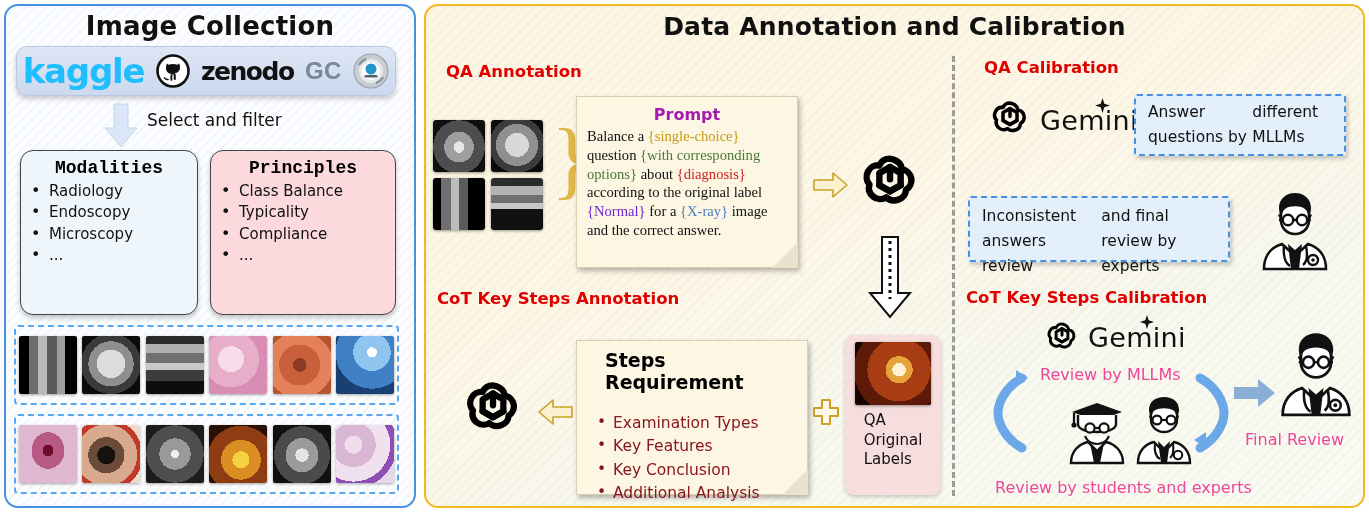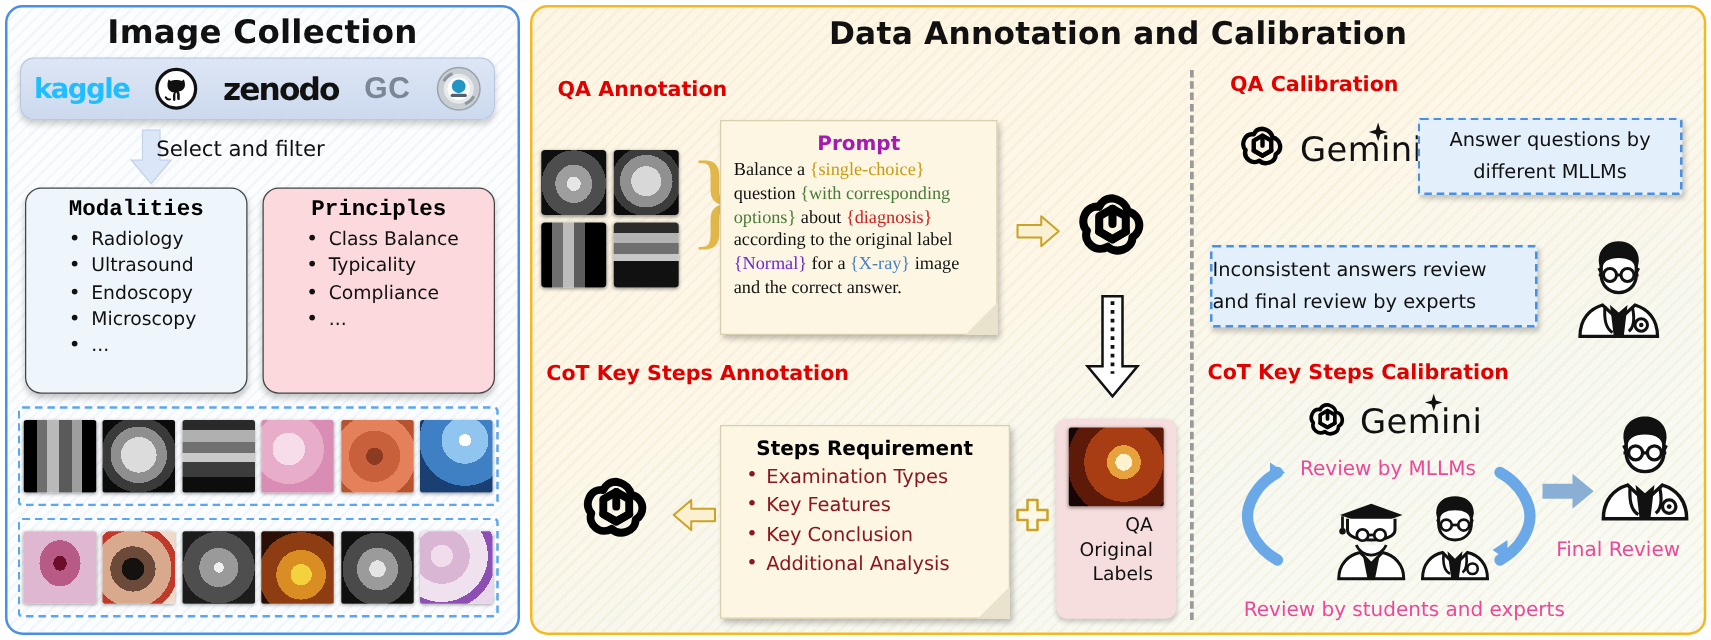--- a/index.html
+++ b/index.html
@@ -52,31 +52,31 @@
   }
 
   
   #logo-strip {
     position: absolute; left: 16px; top: 46px; width: 380px; height: 50px;
     background: linear-gradient(180deg,#dde6f5 0%, #ccd9ee 100%);
     border: 1px solid #b9c8e0; border-radius: 11px;
     box-shadow: 0 3px 5px rgba(0,0,0,.2);
     display: flex; align-items: center; justify-content: space-around;
   }
-  .logo-kaggle { color: #20beff; font-size: 22px; font-weight: 700;
+  .logo-kaggle { color: #20beff; font-size: 34px; font-weight: 700;
                  font-family: "DejaVu Sans", sans-serif; letter-spacing: -1.2px; }
   .logo-zenodo { color: #111; font-size: 25px; font-weight: 700;
                  font-family: "DejaVu Sans", sans-serif; letter-spacing: -1.5px; }
   .logo-gc     { color: #7b8794; font-size: 24px; font-weight: 600;
                  font-family: "Liberation Sans", sans-serif; letter-spacing: .5px; }
 
   
   #select-arrow { position: absolute; left: 104px; top: 104px; }
   #select-caption {
-    position: absolute; left: 125px; top: 110px;
+    position: absolute; left: 147px; top: 110px;
     font-family: "DejaVu Sans", sans-serif; font-size: 17px; color: #111;
   }
 
   
   .list-card {
     position: absolute; border-radius: 13px;
     box-shadow: 0 3px 5px rgba(0,0,0,.22);
     padding-top: 7px;
   }
   #modalities-card {
@@ -84,21 +84,21 @@
     background: #eef6fc; border: 1.5px solid #444;
   }
   #principles-card {
     left: 210px; top: 150px; width: 186px; height: 165px;
     background: #fbd9dc; border: 1.5px solid #444;
   }
   .card-title {
     text-align: center; font-weight: 700; font-size: 18px; color: #000;
     font-family: Liberation Mono, monospace; margin-bottom: 3px;
   }
-  .card-list { list-style: none; padding-left: 32px; }
+  .card-list { list-style: none; padding-left: 8px; }
   .card-list li {
     font-family: "DejaVu Sans", sans-serif; font-size: 15px; color: #111;
     line-height: 1.42; position: relative; padding-left: 20px;
   }
   .card-list li::before {
     content: "•"; position: absolute; left: 2px; top: -1px; font-size: 16px;
   }
 
   
   .thumb-row {
@@ -146,22 +146,22 @@
     line-height: 1.29; color: #111;
   }
   .ph-gold  { color: #c99a10; }
   .ph-green { color: #4a7a3a; }
   .ph-red   { color: #cc2222; }
   .ph-gray  { color: #6d28d9; }
   .ph-blue  { color: #4a7fc1; }
 
   #steps-note { left: 576px; top: 340px; width: 232px; height: 155px; padding: 8px 8px 0 14px; }
   #steps-title {
-    font-weight: 700; font-size: 16px; color: #000;
-    font-family: "DejaVu Sans", sans-serif; margin-bottom: 2px; padding-left: 14px;
+    font-weight: 700; font-size: 19px; color: #000;
+    font-family: "DejaVu Sans", sans-serif; margin-bottom: 19px; padding-left: 14px;
   }
   #steps-list { list-style: none; }
   #steps-list li {
     font-family: "DejaVu Sans", sans-serif; font-size: 15.5px; color: #8a1720;
     line-height: 1.5; position: relative; padding-left: 22px;
   }
   #steps-list li::before {
     content: "•"; position: absolute; left: 6px; top: -1px; color: #8a1720;
   }
 
@@ -170,31 +170,31 @@
     position: absolute; left: 845px; top: 335px; width: 96px; height: 160px;
     background: #f7dede; border-radius: 9px;
     box-shadow: 0 2px 4px rgba(0,0,0,.2);
     display: flex; flex-direction: column; align-items: center; padding-top: 7px;
   }
   #qa-labels-card .fundus {
     width: 76px; height: 63px; border-radius: 2px;
     box-shadow: 0 1px 3px rgba(0,0,0,.4);
   }
   #qa-labels-text {
-    margin-top: 6px; text-align: right; font-size: 15px; color: #111;
+    margin-top: 6px; text-align: left; font-size: 15px; color: #111;
     font-family: "DejaVu Sans", sans-serif; line-height: 1.3;
   }
 
   
   .callout {
     position: absolute;
     background: #e3f0fb; border: 2px dashed #4a90e2; border-radius: 3px;
     box-shadow: 2px 3px 4px rgba(0,0,0,.2);
-    display: flex; flex-direction: column; justify-content: center;
-    padding: 6px 0;
+    display: flex; flex-direction: row; justify-content: center;
+    padding: 6px 12px;
     font-family: "DejaVu Sans", sans-serif; font-size: 15.5px; color: #111;
     line-height: 1.62;
   }
   #callout-1 { left: 1134px; top: 94px; width: 212px; height: 62px; align-items: center; }
   #callout-2 { left: 968px; top: 196px; width: 262px; height: 66px; }
 
   .gemini-word {
     font-family: "DejaVu Sans", sans-serif; font-size: 27px; color: #111;
     letter-spacing: .3px;
   }
@@ -248,21 +248,20 @@
     <svg width="34" height="44" viewBox="0 0 34 44">
       <path d="M10 0h14v24h9L17 43 1 24h9z" fill="#dbe7f8" stroke="#c3d4ea" stroke-width="1"></path>
     </svg>
   </span>
   <span class="abs" id="select-caption">Select and filter</span>
 
   <div class="list-card" id="modalities-card">
     <div class="card-title">Modalities</div>
     <ul class="card-list">
       <li>Radiology</li>
-      <li>Ultrasound</li>
       <li>Endoscopy</li>
       <li>Microscopy</li>
       <li>...</li>
     </ul>
   </div>
 
   <div class="list-card" id="principles-card">
     <div class="card-title">Principles</div>
     <ul class="card-list">
       <li>Class Balance</li>

